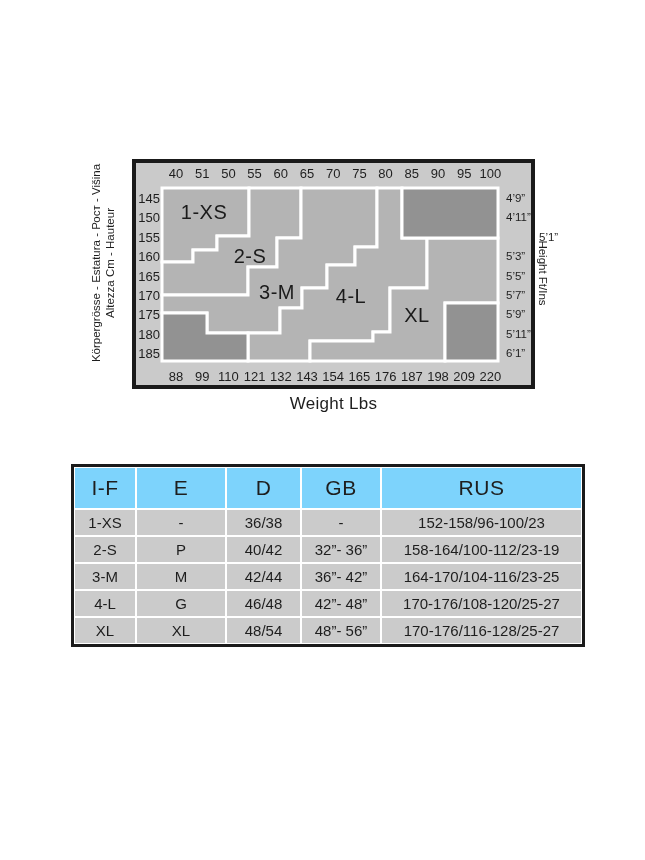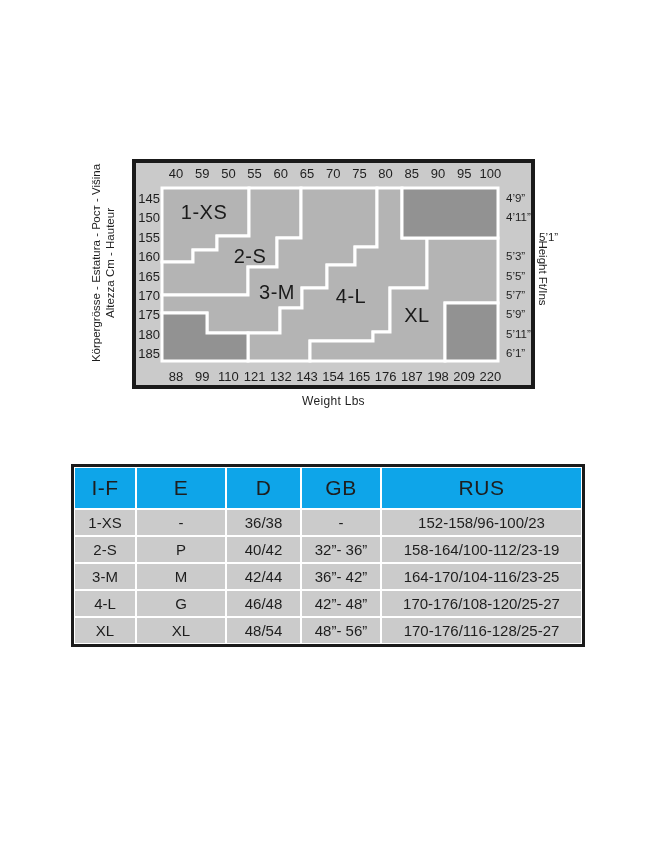--- a/index.html
+++ b/index.html
@@ -22,40 +22,40 @@
   .zones-svg{position:absolute;left:136px;top:163px;width:395px;height:222px;}
   .tick{position:absolute;font-size:13px;white-space:nowrap;transform:translate(-50%,-50%);}
   .tick.cm{transform:translate(-100%,-50%);}
   .tick.ft{transform:translate(0,-50%);font-size:11.5px;}
   .zlabel{
     position:absolute;transform:translate(-50%,-50%);
     font-size:20px;letter-spacing:.5px;color:#1b1b1b;white-space:nowrap;
   }
   .bottom-title{
     position:absolute;left:132px;top:394px;width:403px;
-    text-align:center;font-size:12px;letter-spacing:.3px;
+    text-align:center;font-size:17px;letter-spacing:.3px;
   }
   .left-axis{
     position:absolute;left:-41px;top:248px;width:290px;height:30px;
     transform:rotate(-90deg);text-align:center;
     font-size:11.5px;line-height:14px;white-space:nowrap;
   }
   .right-axis{
     position:absolute;left:497px;top:266px;width:90px;height:14px;
     transform:rotate(90deg);text-align:center;font-size:11.5px;white-space:nowrap;
   }
 
   
   .table-wrap{
     position:absolute;left:71px;top:464px;width:508px;
     border:3px solid #1a1a1a;background:#fff;
   }
   .size-table{border-collapse:separate;border-spacing:0;width:100%;table-layout:fixed;}
   .size-table th{
-    background:#0ea5e9;border:1.5px solid #ffffff;height:38px;
+    background:#7dd3fc;border:1.5px solid #ffffff;height:38px;
     font-size:21px;font-weight:400;text-align:center;vertical-align:middle;
     letter-spacing:.5px;overflow:hidden;
   }
   .size-table td{
     background:#cbcbcb;border:1.5px solid #ffffff;height:23px;
     font-size:15px;text-align:center;vertical-align:middle;white-space:nowrap;
     overflow:hidden;
   }
 </style>
 </head>
@@ -77,21 +77,21 @@
       <polygon points="301,188 377,188 377,247 355,247 355,265 327,265 327,288 302,288 302,308 280,308 280,333 207,333 207,313 162,313 162,295 248,295 248,267 277,267 277,238 301,238" fill="#b4b4b4" stroke="#ffffff" stroke-width="3"></polygon>
       <polygon points="377,188 402,188 402,238 427,238 427,288 390,288 390,332 373,332 373,341 310,341 310,361 248,361 248,333 280,333 280,308 302,308 302,288 327,288 327,265 355,265 355,247 377,247" fill="#b4b4b4" stroke="#ffffff" stroke-width="3"></polygon>
       <polygon points="427,238 498,238 498,303 445,303 445,361 310,361 310,341 373,341 373,332 390,332 390,288 427,288" fill="#b4b4b4" stroke="#ffffff" stroke-width="3"></polygon>
       <polygon points="402,188 498,188 498,238 402,238" fill="#929292" stroke="#ffffff" stroke-width="3"></polygon>
       <polygon points="162,313 207,313 207,333 248,333 248,361 162,361" fill="#929292" stroke="#ffffff" stroke-width="3"></polygon>
       <polygon points="445,303 498,303 498,361 445,361" fill="#929292" stroke="#ffffff" stroke-width="3"></polygon>
     </svg>
 
   <div class="abs" id="tick-layer" style="left:0;top:0;width:639px;height:420px;">
       <span class="tick" style="left: 176px; top: 173px;">40</span>
-      <span class="tick" style="left: 202.2px; top: 173px;">59</span>
+      <span class="tick" style="left: 202.2px; top: 173px;">51</span>
       <span class="tick" style="left: 228.4px; top: 173px;">50</span>
       <span class="tick" style="left: 254.6px; top: 173px;">55</span>
       <span class="tick" style="left: 280.8px; top: 173px;">60</span>
       <span class="tick" style="left: 307px; top: 173px;">65</span>
       <span class="tick" style="left: 333.2px; top: 173px;">70</span>
       <span class="tick" style="left: 359.4px; top: 173px;">75</span>
       <span class="tick" style="left: 385.6px; top: 173px;">80</span>
       <span class="tick" style="left: 411.8px; top: 173px;">85</span>
       <span class="tick" style="left: 438px; top: 173px;">90</span>
       <span class="tick" style="left: 464.2px; top: 173px;">95</span>

